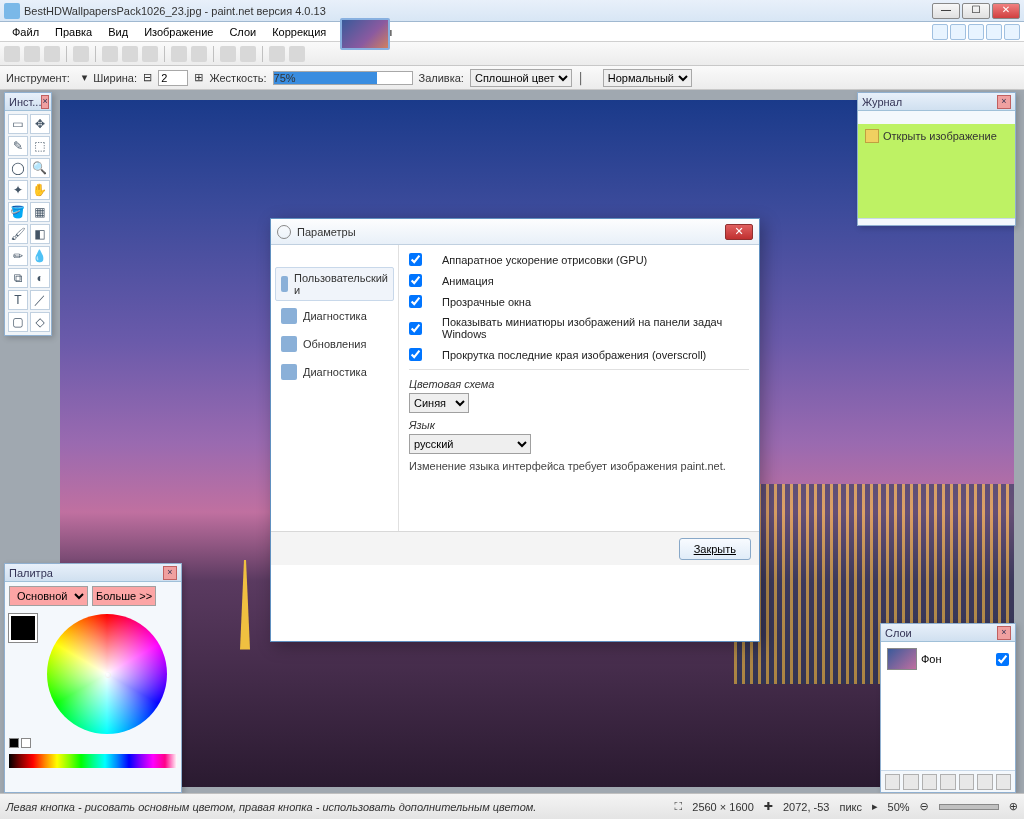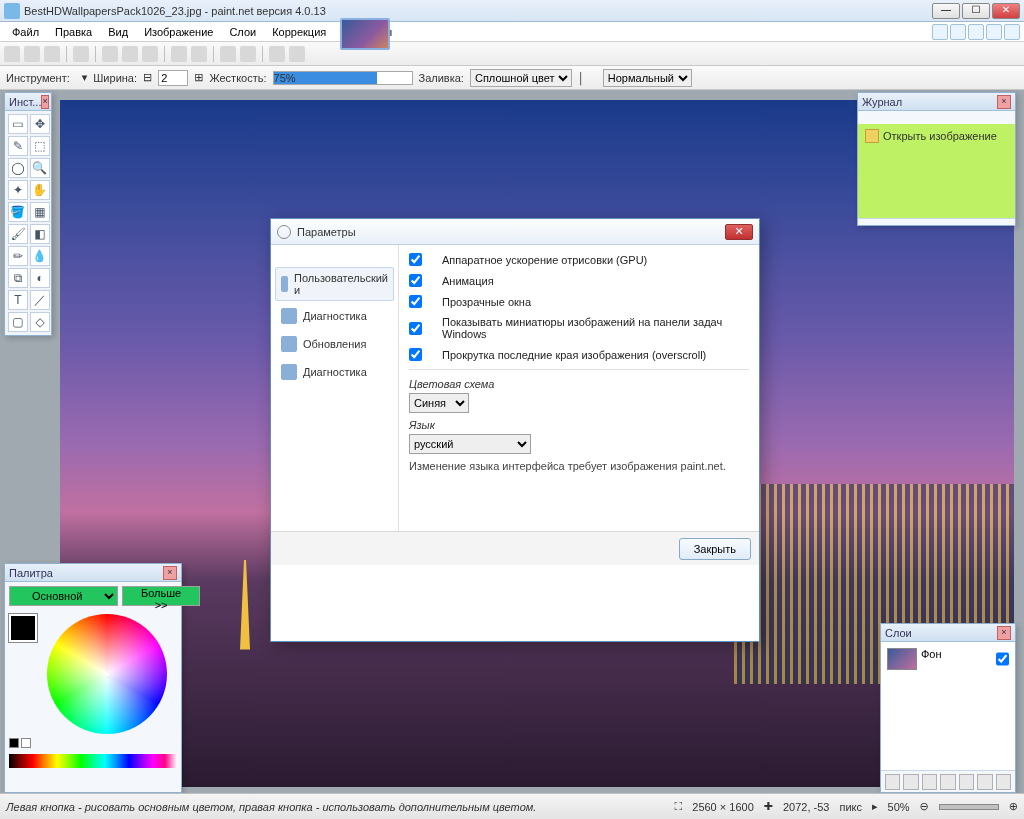--- a/index.html
+++ b/index.html
@@ -51,29 +51,29 @@
 
 .history-panel { right: 8px; top: 92px; width: 159px; height: 134px; }
 .history-body { padding: 3px; height: 94px; background:#bef264; color:#333;margin-top:13px; }
 .history-item { padding: 2px 4px; display:flex;align-items:center;gap:4px; }
 .history-item .hico { width:14px;height:14px;background:#f0d060;border:1px solid #c0a040; }
 .history-foot { height:20px; border-top:1px solid #c8d8e8; display:flex;align-items:center;padding:0 4px;gap:4px; }
 
 
 .layers-panel { right: 8px; bottom: 26px; width: 136px; height: 170px; }
 .layers-body { padding:4px; background:#fff; height:128px; }
-.layer-row { display:flex;gap:4px;padding:2px; }
+.layer-row { display:flex;align-items:center;gap:4px;padding:2px; }
 .layer-thumb { width:30px;height:22px;background:linear-gradient(135deg,#3a5a9a,#c070a0);border:1px solid #888; }
 .layers-foot { height:22px;border-top:1px solid #c8d8e8;display:flex;align-items:center;padding:0 4px;gap:3px; }
 .lf-btn { width:16px;height:16px;background:#e8e8e8;border:1px solid #b0b0b0;cursor:pointer; }
 
 
 .palette-panel { left: 4px; bottom: 26px; width: 178px; height: 230px; }
 .pal-top { padding:4px; display:flex;gap:4px;align-items:center; }
-.pal-top select, .pal-top button { font-size:11px;height:20px;border:1px solid #a0a0a0;background:#22c55e;padding:0 18px;cursor:pointer; }
+.pal-top select, .pal-top button { font-size:11px;height:20px;border:1px solid #a0a0a0;background:#fca5a5;padding:0 3px;cursor:pointer; }
 .pal-body { padding:4px; display:flex;gap:6px; }
 .swatch-main { width:28px;height:28px;background:#000;border:2px solid #fff;outline:1px solid #888;position:relative; }
 .colorwheel { width:120px;height:120px;border-radius:50%;background:conic-gradient(red,magenta,blue,cyan,lime,yellow,red);position:relative;margin-left:4px; }
 .colorwheel::after{content:"";position:absolute;inset:0;border-radius:50%;background:radial-gradient(circle,#fff 0%,rgba(255,255,255,0) 70%);}
 .wheel-dot{position:absolute;left:58px;top:58px;width:6px;height:6px;border:1px solid #000;border-radius:50%;}
 .pal-strip { height:14px;margin:6px 4px 2px;background:linear-gradient(90deg,#000,#800,#f00,#f80,#ff0,#8f0,#0f0,#0f8,#0ff,#08f,#00f,#80f,#f0f,#f08,#fff); }
 
 
 .dialog { position: absolute; left: 270px; top: 218px; width: 490px; height: 424px; background: #fff; border: 1px solid #6090c0; box-shadow: 4px 4px 16px rgba(0,0,0,0.3); }
 .dlg-title { height: 26px; background: linear-gradient(#fdfdfe,#e8f0f8); border-bottom: 1px solid #c0d0e0; display:flex;align-items:center;padding:0 6px;color:#333; }
@@ -85,21 +85,21 @@
 .dlg-nav-item.active { background:#f0f4fa; border:1px solid #c8d8ea; padding:4px 5px; }
 .dlg-nav-item .nico { width:16px;height:16px;background:#8ab0d8;border-radius:2px; }
 .dlg-content { flex:1; padding: 8px 10px; color:#222; }
 .dlg-check { display:flex;align-items:center;gap:20px;margin-bottom:8px; }
 .dlg-check input { width:13px;height:13px; }
 .dlg-label { margin:6px 0 3px; color:#333;font-style:italic; }
 .dlg-content select { height:20px;border:1px solid #a0a0a0;font-size:11px;min-width:60px; }
 .dlg-note { margin-top:6px;color:#444; }
 .dlg-hr { border:none;border-top:1px solid #e0e0e0;margin:8px 0; }
 .dlg-foot { height:34px;border-top:1px solid #d8d8d8;display:flex;align-items:center;justify-content:flex-end;padding:0 8px;background:#f4f4f4; }
-.dlg-foot button { height:22px;padding:0 14px;border:1px solid #88a8c8;background:linear-gradient(#f8fbff,#e0ecf8);border-radius:3px;cursor:pointer;font-size:11px; }
+.dlg-foot button { height:22px;padding:0 14px;border:1px solid #88a8c8;background:linear-gradient(#f8fbff,#e0ecf8);border-radius:3px;cursor:pointer;font-size:11px;text-decoration:underline; }
 
 
 .statusbar { position:absolute;left:0;right:0;bottom:0;height:26px;background:linear-gradient(#f4f4f4,#e4e4e4);border-top:1px solid #c0c0c0;display:flex;align-items:center;padding:0 6px;color:#333;font-style:italic; }
 .statusbar .sb-right { margin-left:auto;display:flex;align-items:center;gap:10px;font-style:normal; }
 </style>
 </head>
 <body>
 
 <div class="titlebar">
   <div class="icon"></div>

